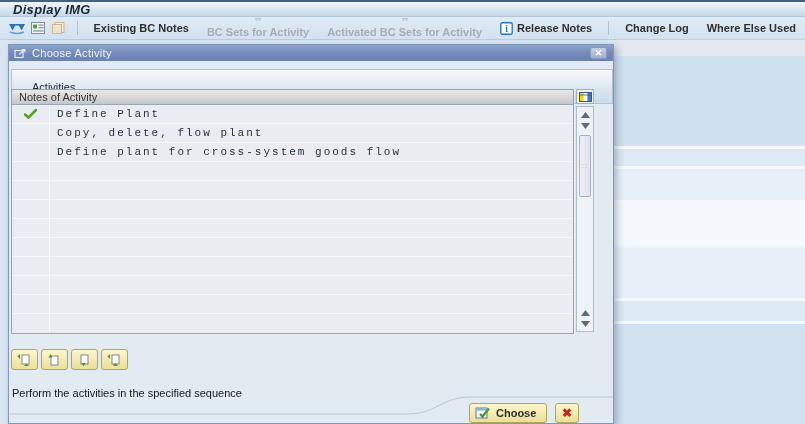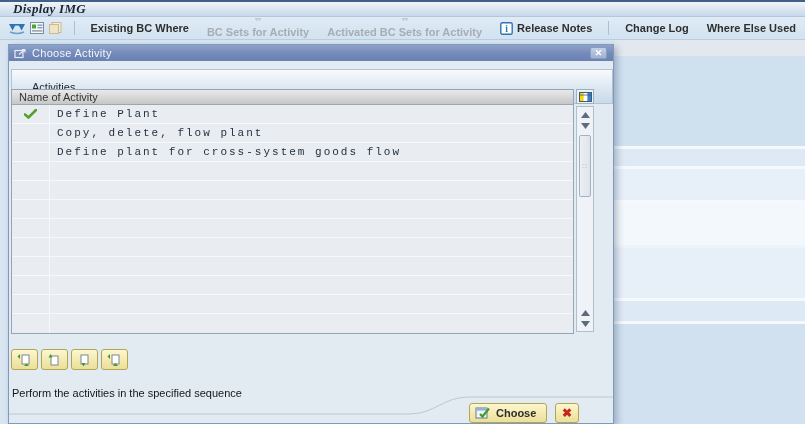--- a/index.html
+++ b/index.html
@@ -8,21 +8,21 @@
 
   .screen { position:relative; width:805px; height:424px; overflow:hidden; background:#d9e6f2; }
 
   
   .titlebar {
     position:absolute; left:0; top:0; width:805px; height:17px;
     background:linear-gradient(to bottom,#f0f5f9 0%,#d3e1ee 70%,#c6d8e9 100%);
     border-top:2px solid #41618a; border-bottom:1px solid #b3c8da;
     display:flex; align-items:center; padding-left:13px;
   }
-  .titlebar .wtitle { font-size:13px; font-weight:bold; font-style:italic; color:#1b2533; letter-spacing:.3px;font-family:Liberation Serif, serif; }
+  .titlebar .wtitle { font-size:13px; font-weight:bold; font-style:italic; color:#1b2533; letter-spacing:.3px; }
 
   
   .apptoolbar {
     position:absolute; left:0; top:17px; width:805px; height:23px;
     background:linear-gradient(to bottom,#e0ebf5 0%,#d2e2f0 100%);
     border-bottom:1px solid #b9cede;
     display:flex; align-items:center; padding-left:8px; font-size:11px;
   }
   .tb-iconbtn { display:flex; align-items:center; justify-content:center; width:20px; height:18px; margin-right:2px; }
   .tb-sep { width:1px; height:14px; background:#aebfd0; margin:0 7px; }
@@ -163,21 +163,21 @@
     </span>
     <span class="tb-iconbtn">
       <svg width="15" height="14" viewBox="0 0 15 14">
         <rect x="4" y="1.5" width="9" height="10" fill="#f4ecd9" stroke="#cbb98f" stroke-width="1"></rect>
         <rect x="1.5" y="3.5" width="9" height="9" fill="#efe3c8" stroke="#cbb98f" stroke-width="1"></rect>
       </svg>
     </span>
     <span class="tb-sep"></span>
 
     <span class="tb-btn">
-      <span>Existing BC Where</span>
+      <span>Existing BC Notes</span>
     </span>
 
     <span class="tb-btn disabled">
       <svg width="14" height="9" viewBox="0 0 14 9">
         <path d="M1 1 L6 1 L3.7 6 Z" fill="none" stroke="#a7adb4" stroke-width="1.2"></path>
         <path d="M8 1 L13 1 L10.7 6 Z" fill="none" stroke="#a7adb4" stroke-width="1.2"></path>
         <line x1="6" y1="1.6" x2="8" y2="1.6" stroke="#a7adb4" stroke-width="1.2"></line>
       </svg>
       <span>BC Sets for Activity</span>
     </span>
@@ -222,21 +222,21 @@
       <span class="dlg-close">✕</span>
     </div>
 
     <div class="activities-band">
       <span>Activities</span>
     </div>
 
     <div class="grid">
       <div class="grid-header">
         <div class="gh-per">Per...</div>
-        <div class="gh-name">Name of Activity</div>
+        <div class="gh-name">Notes of Activity</div>
       </div>
       <div id="activity-rows">
           <div class="t-row">
             <div class="c-per">
               <svg width="13" height="10" viewBox="0 0 13 10">
                 <path d="M1 5.5 L4.5 8.5 L12 1" stroke="#55a02c" stroke-width="2.6" fill="none" stroke-linecap="round"></path>
               </svg>
             </div>
             <div class="c-name">Define Plant</div>
           </div>

